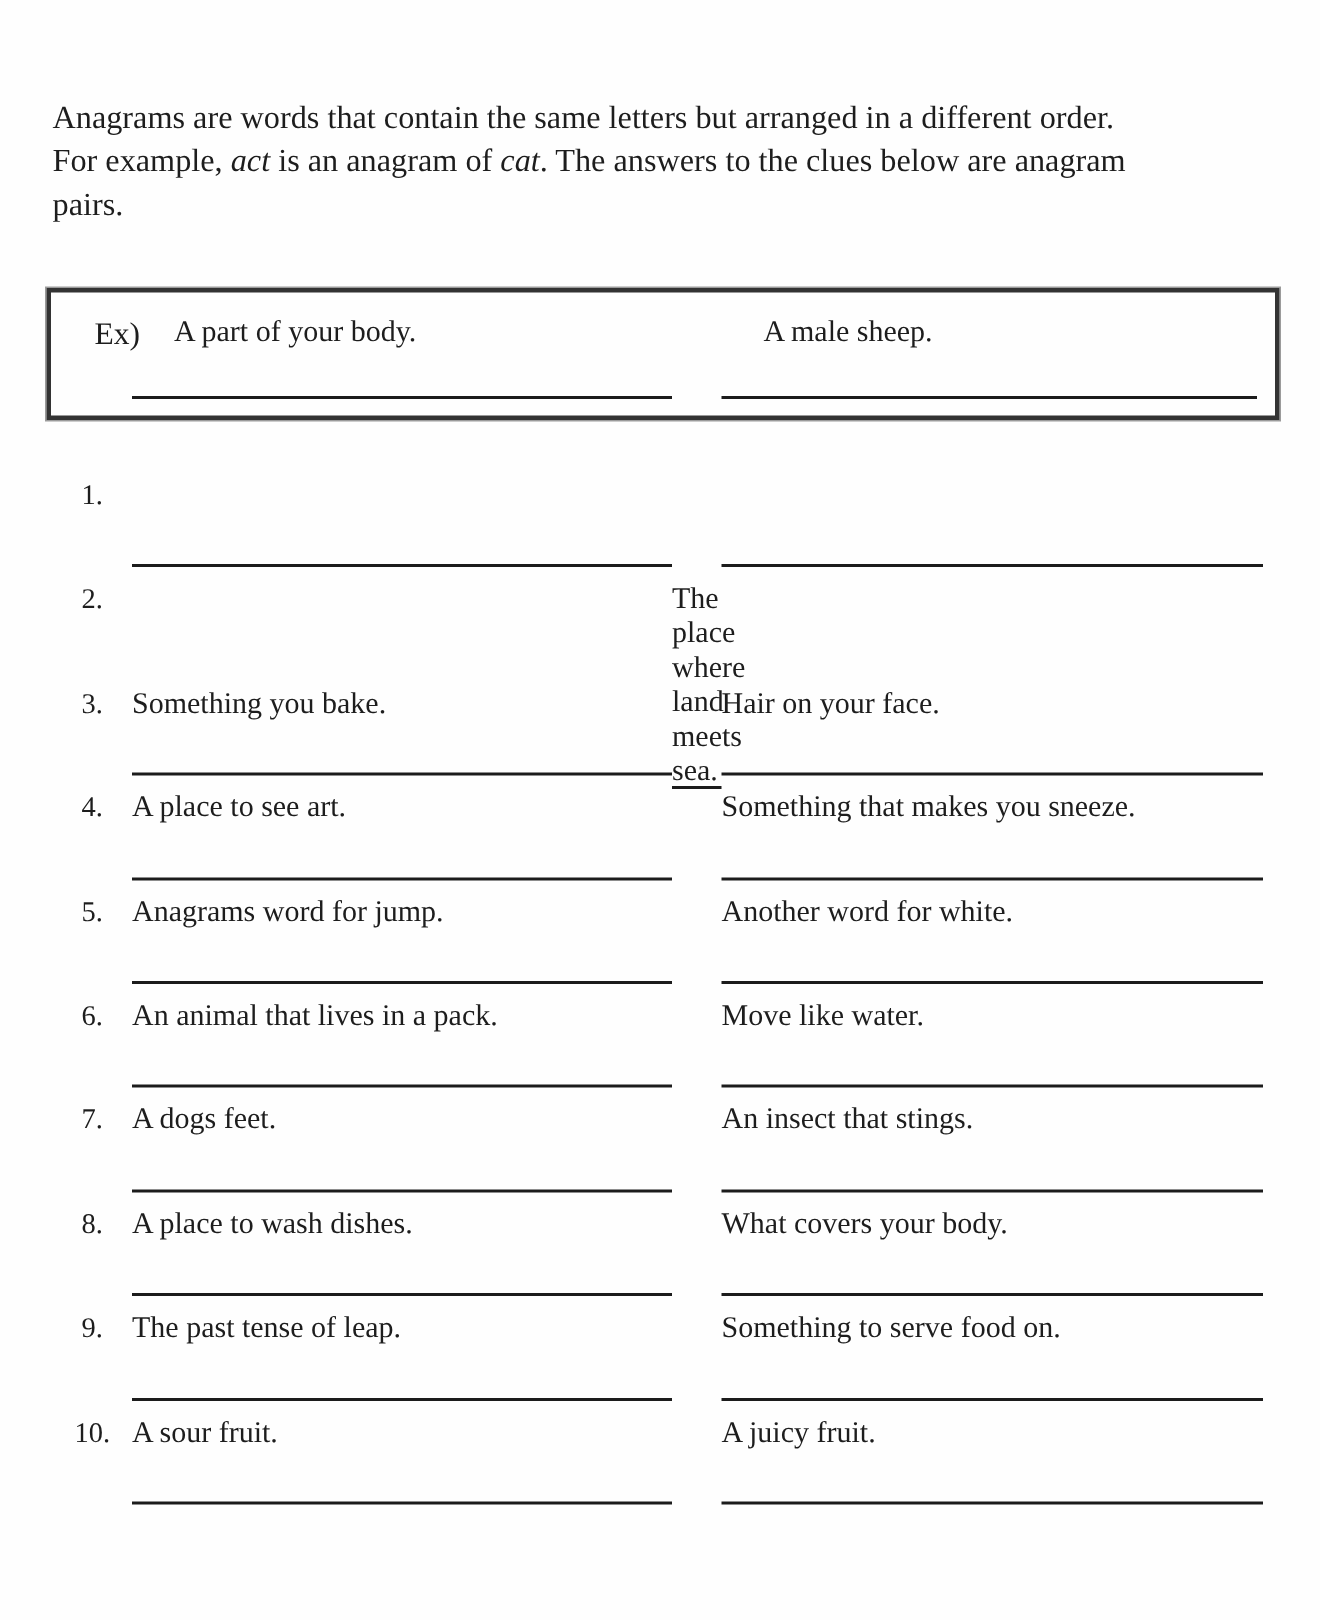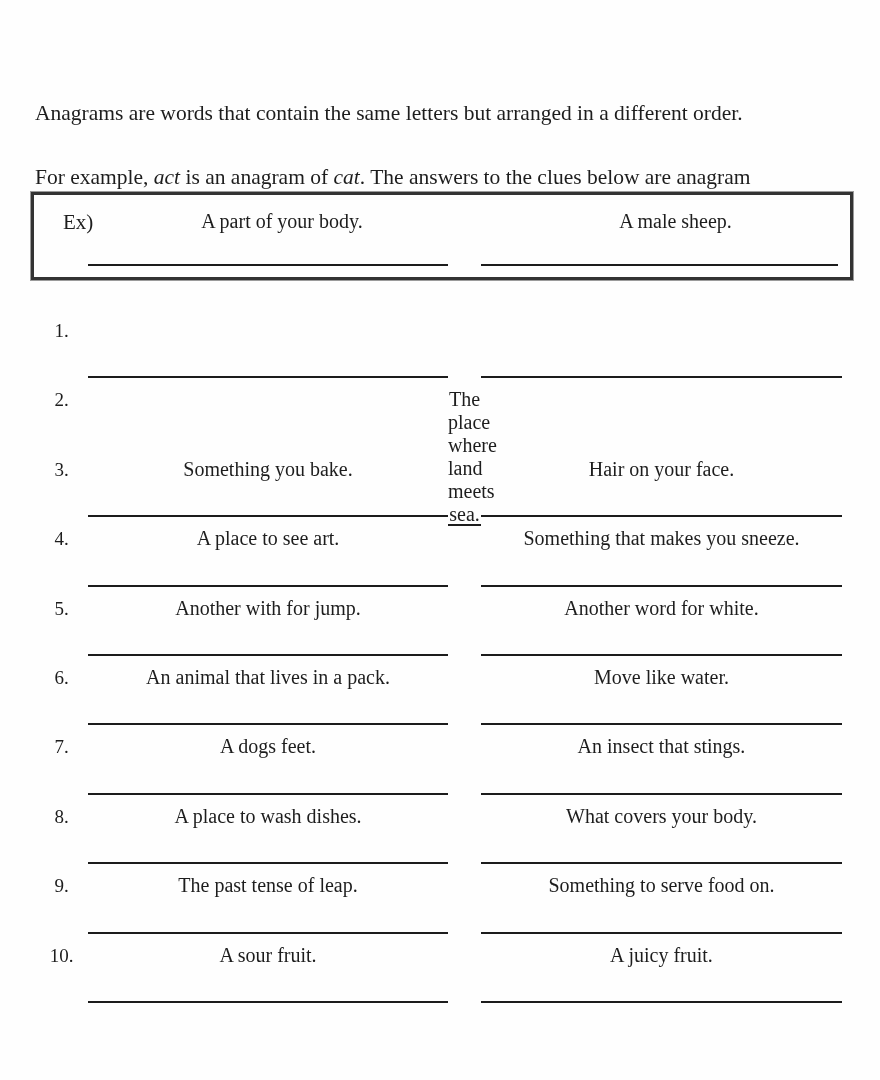--- a/index.html
+++ b/index.html
@@ -20,21 +20,20 @@
   .intro {
     position: absolute;
     left: 35px;
     top: 64px;
     width: 830px;
     font-size: 21.5px;
     line-height: 29px;
   }
   .intro .line {
     white-space: nowrap;
-    margin-top: 35px;
   }
   .intro i {
     font-style: italic;
   }
   
   .example-box {
     position: absolute;
     left: 31px;
     top: 192px;
     width: 822px;
@@ -48,21 +47,20 @@
     display: grid;
     grid-template-columns: 53px 360px 33px 361px;
     height: 100%;
     box-sizing: border-box;
   }
   .example-box .grid {
     padding-left: 1px;
   }
   .cell {
     position: relative;
-    text-align: center;
     font-size: 20px;
   }
   .example-box .cell {
     padding-top: 15px;
     padding-left: 28px;
   }
   .answer-line {
     position: absolute;
     left: 0;
     right: 0;
@@ -171,21 +169,21 @@
     <div class="cell"></div>
     <div class="cell">
       <span>Something that makes you sneeze.</span>
       <div class="answer-line"></div>
     </div>
   </div>
 
   <div class="row">
     <div class="num">5.</div>
     <div class="cell">
-      <span>Another with for jump.</span>
+      <span>Anagrams word for jump.</span>
       <div class="answer-line"></div>
     </div>
     <div class="cell"></div>
     <div class="cell">
       <span>Another word for white.</span>
       <div class="answer-line"></div>
     </div>
   </div>
 
   <div class="row">

